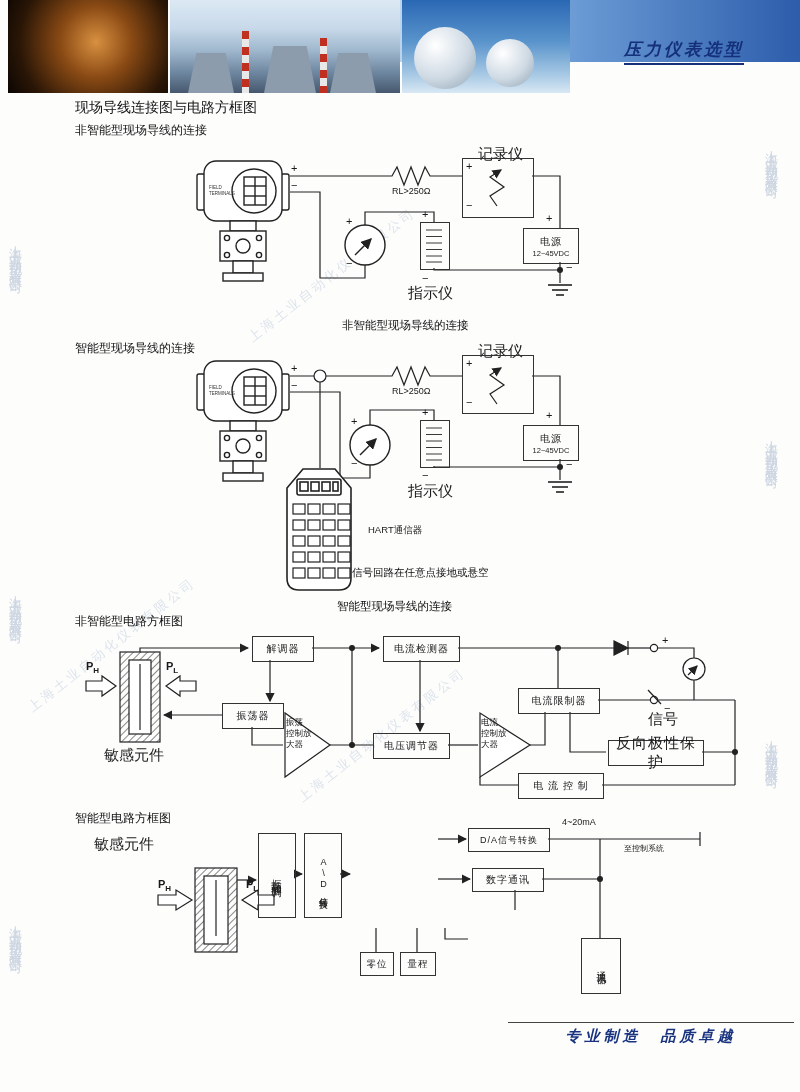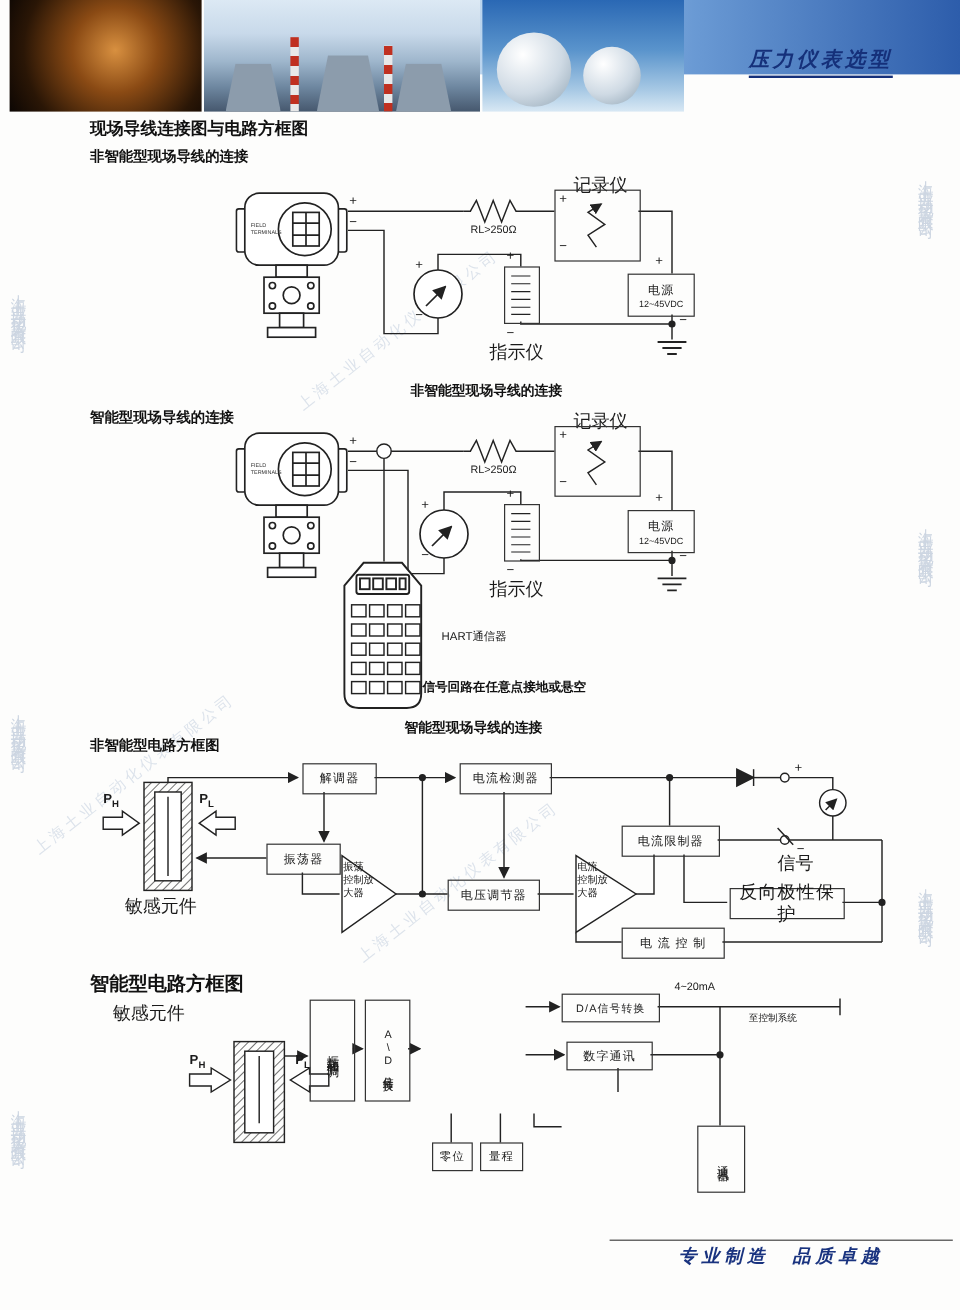--- a/index.html
+++ b/index.html
@@ -17,35 +17,35 @@
   .p3{left:402px;width:168px;background:linear-gradient(180deg,#2a68b4 0%,#5a94cc 45%,#a6c8e4 80%,#d8e8f4 100%);}
   .tower{position:absolute;bottom:0;background:#8c9cac;clip-path:polygon(18% 0,82% 0,100% 100%,0 100%);}
   .chimney{position:absolute;bottom:0;width:7px;background:repeating-linear-gradient(180deg,#c03020 0 8px,#e8e8e8 8px 16px);}
   .sph{position:absolute;border-radius:50%;background:radial-gradient(circle at 35% 30%,#ffffff,#cfdae4 55%,#8fa4b4);}
   
   .wm{position:absolute;color:#c2cddc;font-size:13px;letter-spacing:3px;white-space:nowrap;opacity:.8;pointer-events:none;z-index:0;}
   .wmv{writing-mode:vertical-rl;text-orientation:upright;}
   .wmd{transform:rotate(-38deg);transform-origin:left center;color:#ccd6e3;opacity:.65;}
   
   .wires{position:absolute;left:0;top:0;z-index:1;}
-  .hd{position:absolute;font-weight:bold;color:#111;z-index:2;white-space:nowrap;}
+  .hd{position:absolute;font-weight:normal;color:#111;z-index:2;white-space:nowrap;}
   .lbl{position:absolute;font-size:15px;z-index:2;white-space:nowrap;}
   .pm{position:absolute;font-size:11px;z-index:2;}
   .box{position:absolute;border:1.2px solid #333;display:flex;align-items:center;justify-content:center;
        font-size:10px;letter-spacing:1px;text-align:center;z-index:2;background:transparent;}
   .vbox{writing-mode:vertical-rl;text-orientation:upright;letter-spacing:2px;}
   .panel{position:absolute;border:1.2px solid #333;padding:3px 4px;font-size:7.6px;line-height:1.5;z-index:2;background:transparent;}
   .panel .ttl{display:block;font-size:8.5px;margin-bottom:1px;}
   .bi{white-space:nowrap;}
   .bi::before{content:"• ";}
   .tri-text{position:absolute;font-size:8.5px;white-space:pre-line;line-height:1.3;z-index:2;}
   sub{font-size:8px;}
   .slogan{position:absolute;left:508px;top:1022px;width:286px;border-top:1.5px solid #444;
           padding-top:4px;text-align:center;font-style:italic;font-weight:bold;
-          font-size:15px;color:#19337f;letter-spacing:4px;z-index:2;margin-top:11px;}
+          font-size:15px;color:#19337f;letter-spacing:4px;z-index:2;}
 </style>
 </head>
 <body>
 
 <div class="page">
 
   <div class="wm wmv" style="left:6px;top:235px">上海土业自动化仪表有限公司</div>
   <div class="wm wmv" style="left:6px;top:585px">上海土业自动化仪表有限公司</div>
   <div class="wm wmv" style="left:6px;top:915px">上海土业自动化仪表有限公司</div>
   <div class="wm wmv" style="left:762px;top:140px">上海土业自动化仪表有限公司</div>
@@ -240,21 +240,21 @@
     </g>
   </svg>
 
   <div class="hd" style="left:75px;top:99px;font-size:14px">现场导线连接图与电路方框图</div>
   <div class="hd" style="left:75px;top:122px;font-size:12px">非智能型现场导线的连接</div>
   <div class="hd" style="left:342px;top:318px;font-size:11.5px">非智能型现场导线的连接</div>
   <div class="hd" style="left:75px;top:340px;font-size:12px">智能型现场导线的连接</div>
   <div class="hd" style="left:352px;top:566px;font-size:10.5px">信号回路在任意点接地或悬空</div>
   <div class="hd" style="left:337px;top:599px;font-size:11.5px">智能型现场导线的连接</div>
   <div class="hd" style="left:75px;top:613px;font-size:12px">非智能型电路方框图</div>
-  <div class="hd" style="left:75px;top:810px;font-size:16px">智能型电路方框图</div>
+  <div class="hd" style="left:75px;top:810px;font-size:12px">智能型电路方框图</div>
 
   <div class="lbl" style="left:478px;top:145px">记录仪</div>
   <div class="box" style="left:462px;top:158px;width:70px;height:58px"></div>
   <div class="lbl" style="left:392px;top:186px;font-size:9px">RL&gt;250Ω</div>
   <div class="box" style="left:523px;top:228px;width:54px;height:34px;flex-direction:column">
     <span style="font-size:10px">电源</span>
     <span style="font-size:7.5px;letter-spacing:0">12~45VDC</span>
   </div>
   <div class="box" style="left:420px;top:222px;width:28px;height:46px"></div>
   <div class="lbl" style="left:408px;top:284px">指示仪</div>

